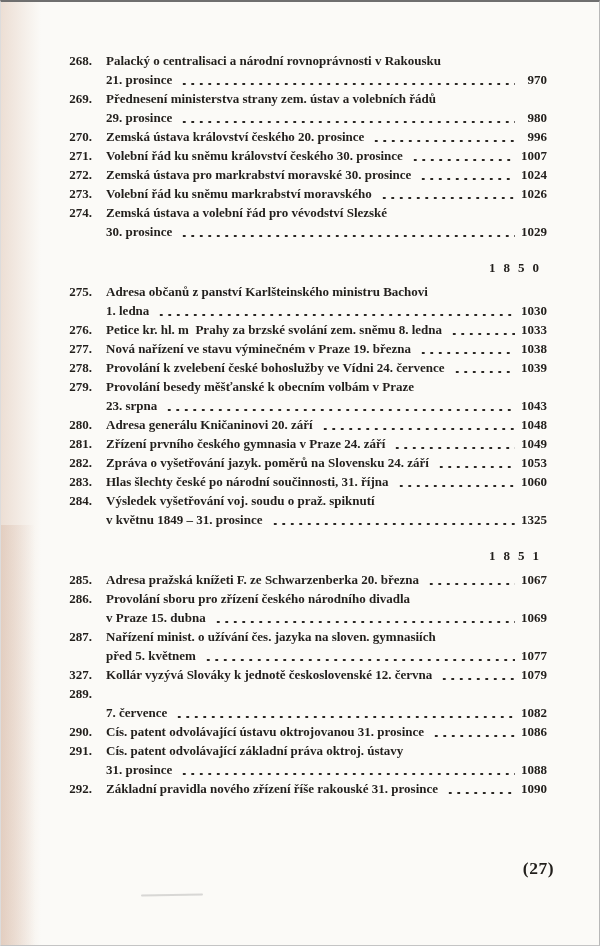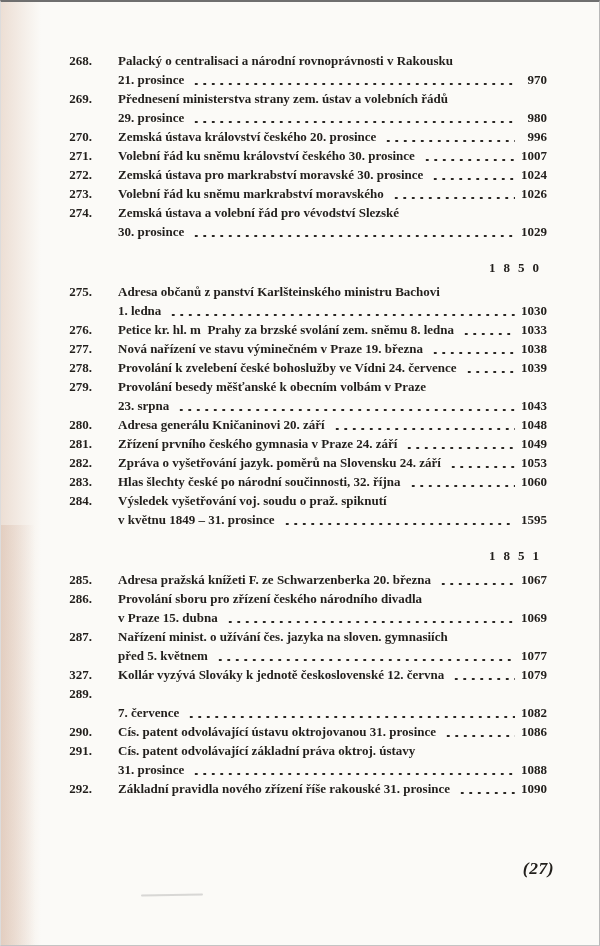--- a/index.html
+++ b/index.html
@@ -51,21 +51,21 @@
     align-items: baseline;
     line-height: 19px;
     white-space: nowrap;
   }
   .num {
     flex: 0 0 36px;
     text-align: right;
   }
   .text {
     flex: 0 1 auto;
-    margin-left: 26px;
+    margin-left: 14px;
     overflow: visible;
   }
   .leader {
     flex: 1 1 8px;
     min-width: 8px;
     align-self: stretch;
     margin: 0 2px 0 7px;
     background-image: radial-gradient(circle, #2a2723 1.15px, rgba(0,0,0,0) 1.5px);
     background-size: 8.5px 4px;
     background-repeat: repeat-x;
@@ -83,21 +83,20 @@
     margin: 17px 0 5px 0;
     line-height: 19px;
     padding-left: 8px; 
   }
   .footer {
     position: absolute;
     top: 856px;
     right: 45px;
     font-size: 17.5px;
     letter-spacing: 0.5px;
-    font-style: italic;
   }
 </style>
 </head>
 <body>
 
 <div class="frame">
   <div class="edge-shadow"></div>
   <div class="edge-shadow-low"></div>
   <div class="smudge"></div>
 
@@ -240,35 +239,35 @@
           <div class="row">
             <span class="num">282.</span>
             <span class="text">Zpráva o vyšetřování jazyk. poměrů na Slovensku 24. září</span>
             <span class="leader"></span>
             <span class="pagenum">1053</span>
           </div>
         </div>
         <div class="entry">
           <div class="row">
             <span class="num">283.</span>
-            <span class="text">Hlas šlechty české po národní součinnosti, 32. října</span>
+            <span class="text">Hlas šlechty české po národní součinnosti, 31. října</span>
             <span class="leader"></span>
             <span class="pagenum">1060</span>
           </div>
         </div>
         <div class="entry">
           <div class="row">
             <span class="num">284.</span>
             <span class="text">Výsledek vyšetřování voj. soudu o praž. spiknutí</span>
           </div>
           <div class="row">
             <span class="num"></span>
             <span class="text">v květnu 1849 – 31. prosince</span>
             <span class="leader"></span>
-            <span class="pagenum">1595</span>
+            <span class="pagenum">1325</span>
           </div>
         </div>
         <div class="section-heading">1851</div>
         <div class="entry">
           <div class="row">
             <span class="num">285.</span>
             <span class="text">Adresa pražská knížeti F. ze Schwarzenberka 20. března</span>
             <span class="leader"></span>
             <span class="pagenum">1067</span>
           </div>

